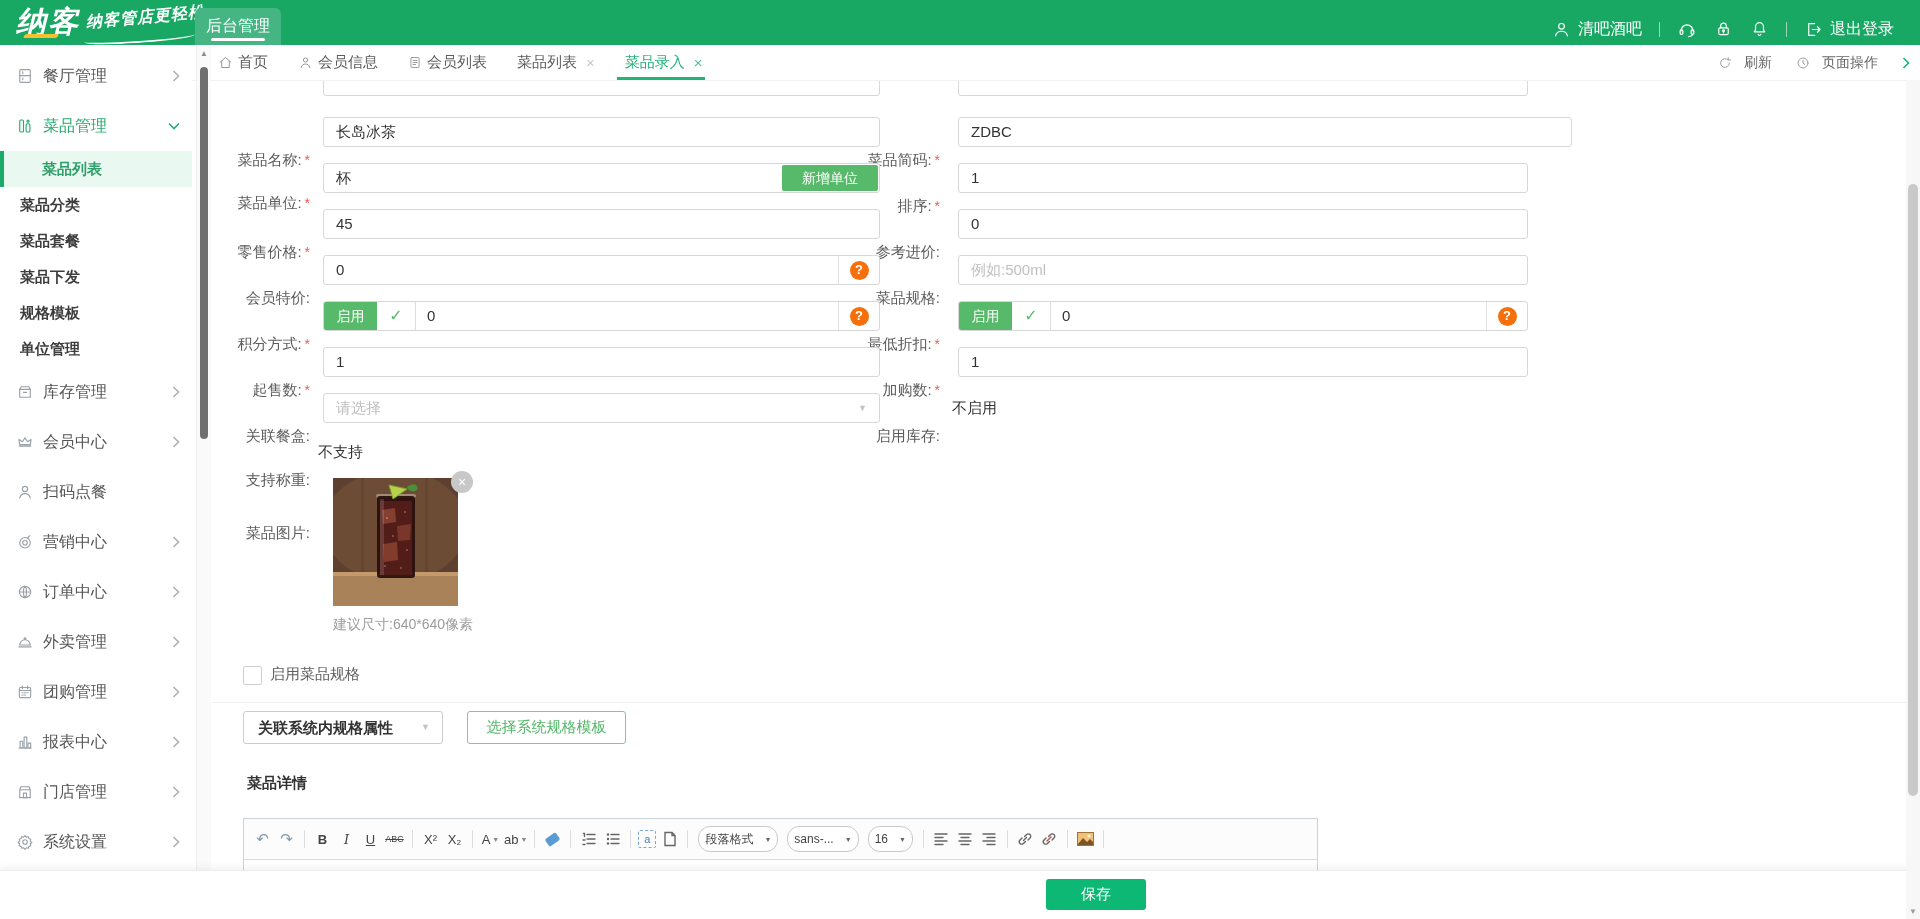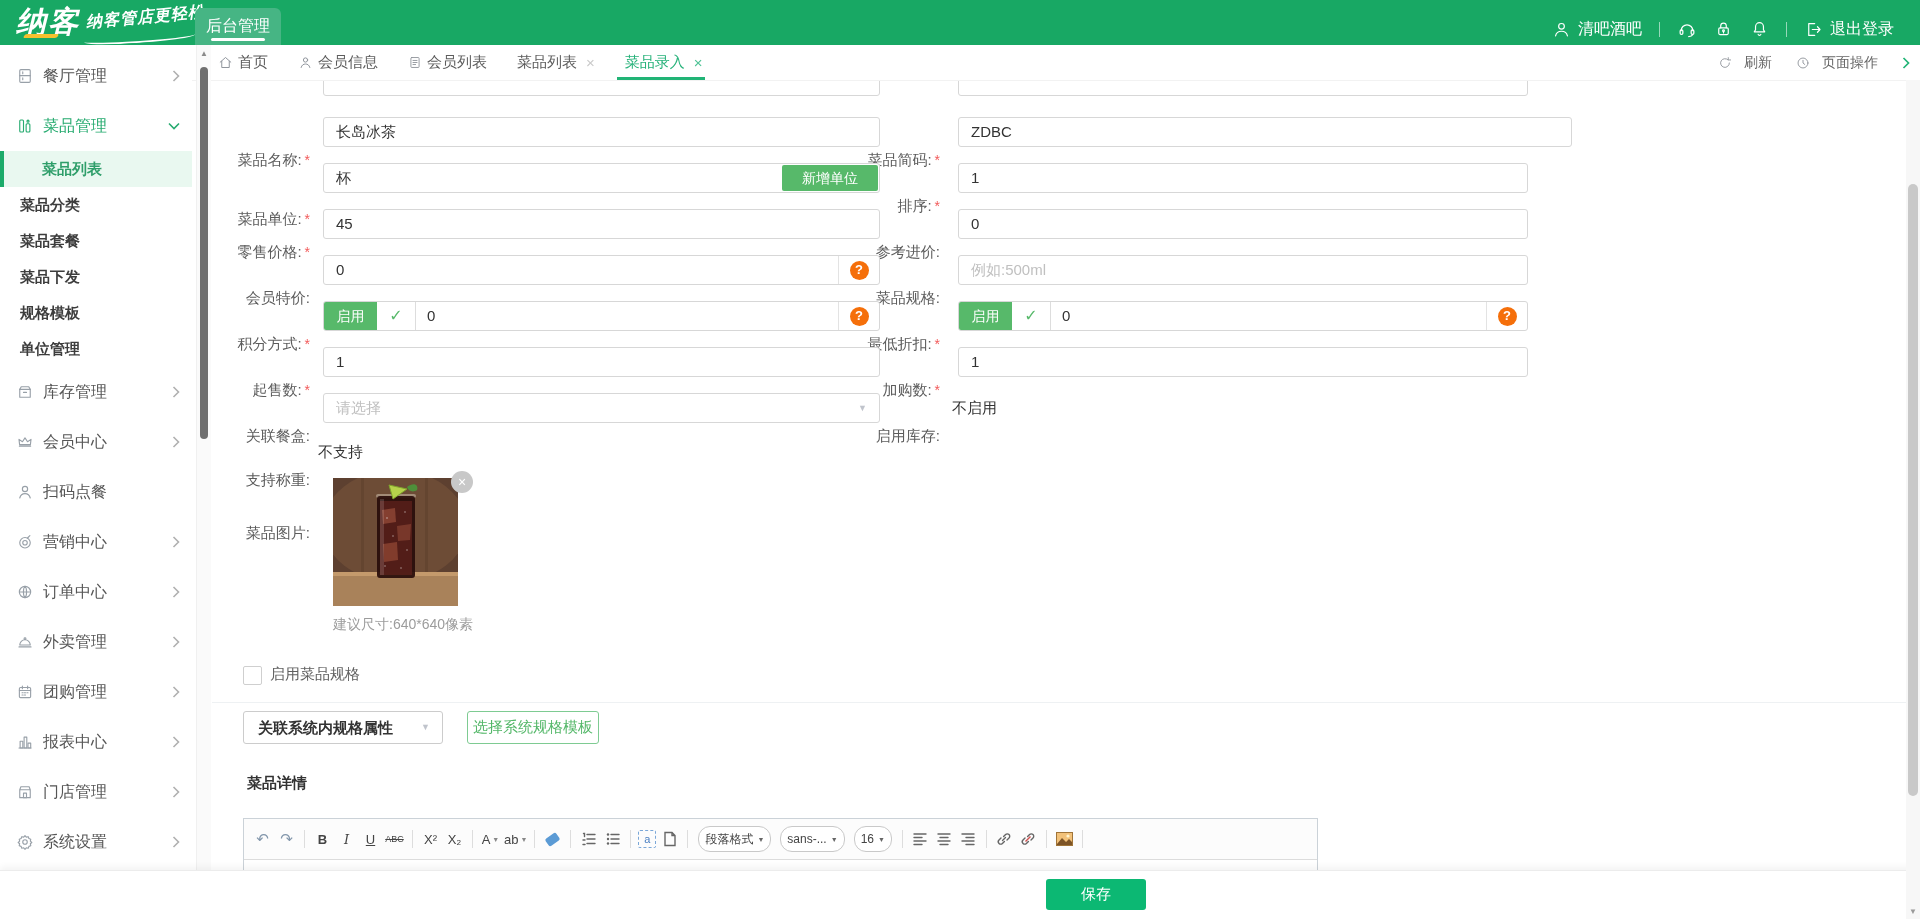--- a/index.html
+++ b/index.html
@@ -90,41 +90,41 @@
              justify-content:center;cursor:pointer;z-index:6;}
   .dish-img{position:absolute;left:333px;top:478px;width:125px;height:128px;cursor:pointer;}
   .chkbox{position:absolute;left:243px;top:666px;width:17px;height:17px;border:1px solid #cfcfcf;
           border-radius:2px;background:#fff;cursor:pointer;}
   .chk-label{position:absolute;left:270px;top:662px;font-size:15px;color:#5f5f5f;line-height:24px;}
   .hdiv{position:absolute;left:212px;right:14px;top:702px;height:1px;background:#eef1f3;}
   .spec-sel{position:absolute;left:243px;top:711px;width:200px;height:33px;box-sizing:border-box;
             border:1px solid #ccc;border-radius:3px;background:#fff;font-size:15px;color:#333;
             font-weight:bold;line-height:31px;padding-left:14px;cursor:pointer;}
   .spec-sel .caret{line-height:31px;}
-  .spec-btn{position:absolute;left:467px;top:711px;width:132px;height:33px;box-sizing:border-box;
+  .spec-btn{position:absolute;left:467px;top:711px;width:159px;height:33px;box-sizing:border-box;
             border:1px solid #7ecb92;border-radius:3px;background:#fff;color:#53b768;font-size:15px;
             display:flex;align-items:center;justify-content:center;cursor:pointer;}
   .detail-title{position:absolute;left:247px;top:774px;font-size:15px;color:#333;font-weight:bold;}
   
   .editor{position:absolute;left:243px;top:818px;width:1075px;height:54px;box-sizing:border-box;
           border:1px solid #cbd2d8;background:#fff;}
   .ed-toolbar{height:40px;border-bottom:1px solid #dcdcdc;background:#fcfcfc;display:flex;
               align-items:center;padding:0 8px;gap:3px;}
   .tbtn{min-width:21px;height:22px;display:flex;align-items:center;justify-content:center;
         font-size:13px;color:#444;cursor:pointer;border-radius:2px;}
   .tbtn.ud{color:#8296ab;font-size:15px;}
   .tbtn.b{font-weight:bold;}
   .tbtn.i{font-style:italic;font-family:"DejaVu Serif",serif;}
   .tbtn.u{text-decoration:underline;}
   .tbtn.abc{font-size:9px;text-decoration:line-through;letter-spacing:0;}
   .tbtn .mini-caret{font-size:7px;color:#888;margin-left:2px;}
   .tsep{width:1px;height:18px;background:#ddd;margin:0 4px;}
   .eraser{width:13px;height:9px;background:#5b9bd5;border-radius:2px;transform:rotate(-35deg);}
   .tsel{height:24px;border:1px solid #c9c9c9;background:#fff;border-radius:12px;display:flex;
-        align-items:center;gap:4px;padding:0 6px;font-size:12px;color:#444;margin:0 3px;cursor:pointer;}
+        align-items:center;gap:11px;padding:0 6px;font-size:12px;color:#444;margin:0 3px;cursor:pointer;}
   .tsel .mini-caret{font-size:7px;color:#666;}
   .eico{stroke:#666;fill:none;stroke-width:1.4;stroke-linecap:round;}
   
   .footer{position:absolute;left:0;right:0;top:870px;height:49px;background:#fff;z-index:40;
           border-top:1px solid #ececec;box-shadow:0 -3px 7px rgba(0,0,0,.05);}
   .save-btn{position:absolute;left:1046px;top:8px;width:100px;height:31px;background:#0cb873;color:#fff;
             font-size:15px;border-radius:3px;display:flex;align-items:center;justify-content:center;
             cursor:pointer;}
 </style>
 </head>
@@ -135,21 +135,21 @@
   <div>
 
     <div class="inp" style="left:323px;top:66px;width:557px"></div>
     <div class="inp" style="left:958px;top:66px;width:570px"></div>
 
     <span class="lbl" style="left:140px;top:117px"><span>菜品名称:</span><i class="star">*</i></span>
     <div class="inp" style="left:323px;top:117px;width:557px"><span>长岛冰茶</span></div>
     <span class="lbl" style="left:770px;top:117px"><span>菜品简码:</span><i class="star">*</i></span>
     <div class="inp" style="left:958px;top:117px;width:614px"><span>ZDBC</span></div>
 
-    <span class="lbl" style="left:140px;top:176px"><span>菜品单位:</span><i class="star">*</i></span>
+    <span class="lbl" style="left:140px;top:160px"><span>菜品单位:</span><i class="star">*</i></span>
     <div class="inp" style="left:323px;top:163px;width:557px"><span>杯</span>
       <span class="unit-btn">新增单位</span>
     </div>
     <span class="lbl" style="left:770px;top:163px"><span>排序:</span><i class="star">*</i></span>
     <div class="inp" style="left:958px;top:163px;width:570px"><span>1</span></div>
 
     <span class="lbl" style="left:140px;top:209px"><span>零售价格:</span><i class="star">*</i></span>
     <div class="inp" style="left:323px;top:209px;width:557px"><span>45</span></div>
     <span class="lbl" style="left:770px;top:209px"><span>参考进价:</span></span>
     <div class="inp" style="left:958px;top:209px;width:570px"><span>0</span></div>

